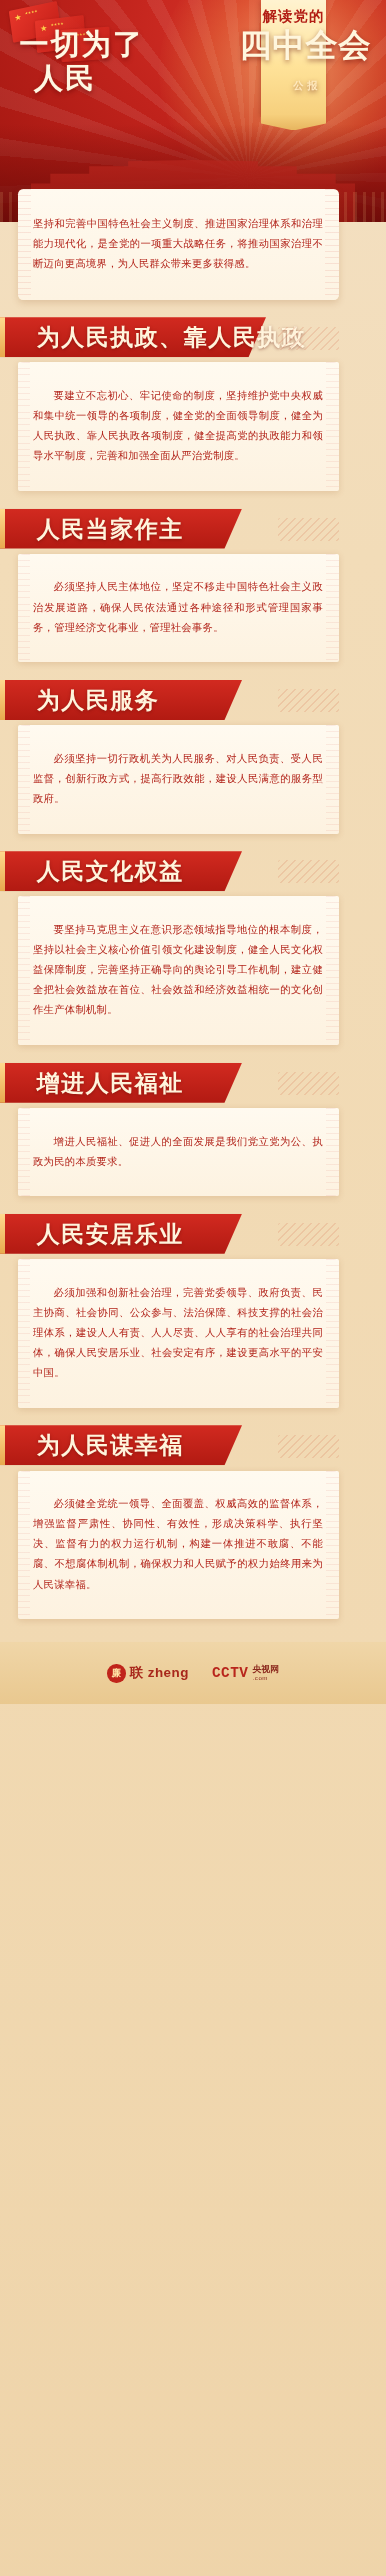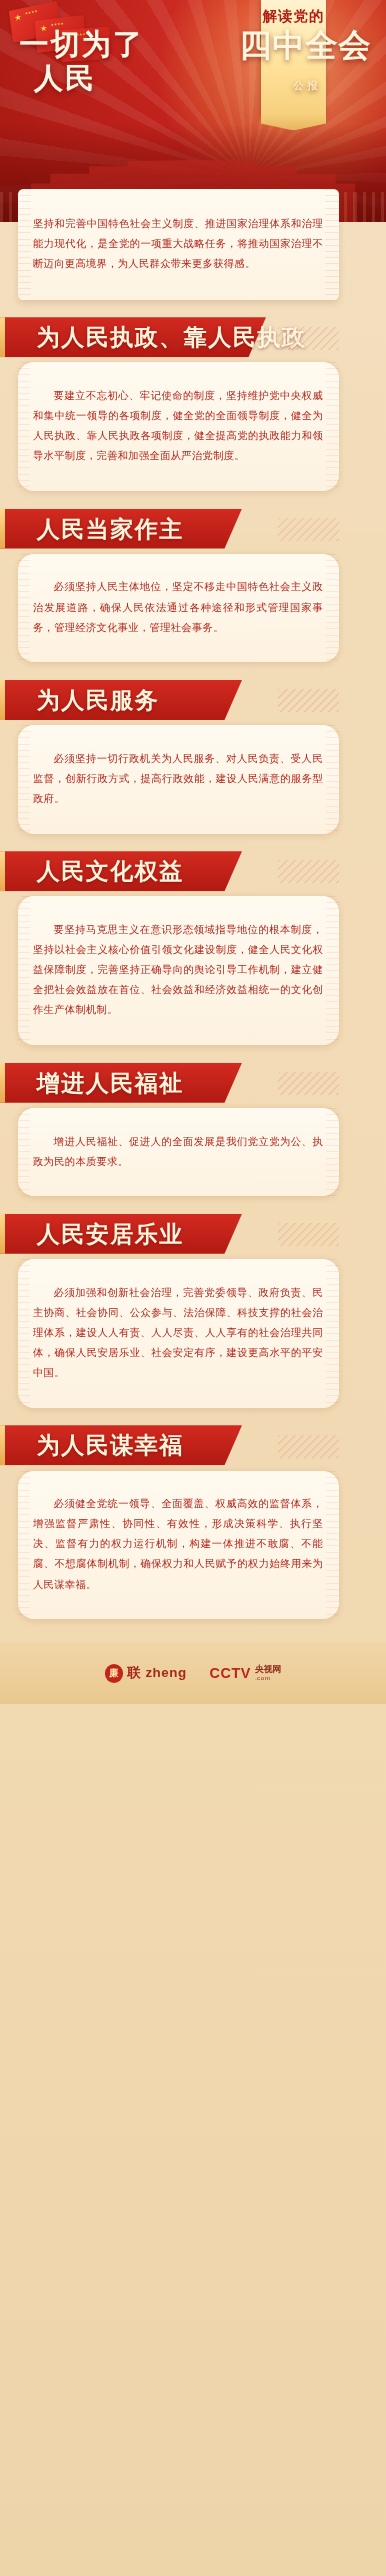--- a/index.html
+++ b/index.html
@@ -262,21 +262,21 @@
     width: 61px;
     height: 23px;
     background: repeating-linear-gradient(135deg,
       rgba(200,60,30,0.13) 0 1.5px, rgba(0,0,0,0) 1.5px 5.7px);
     border-radius: 2.1px;
   }
 
   .sec-card {
     margin-top: 5.2px;
     background: linear-gradient(180deg, #fffaf0 0%, #fdf2e0 100%);
-    border-radius: 16px;
+    border-radius: 2px;
     box-shadow: 0 1.5px 6.2px rgba(150,80,30,.16);
     padding: 13.4px 15.5px 14.4px 15.5px;
     box-sizing: border-box;
     position: relative;
   }
   .sec-card::before,
   .sec-card::after {
     content: "";
     position: absolute;
     top: 0;
@@ -333,20 +333,21 @@
   .logo-cctv {
     display: flex;
     align-items: center;
     gap: 4.1px;
   }
   .logo-cctv .mark {
     color: #b8261c;
     font-size: 14.4px;
     font-weight: bold;
     letter-spacing: 0.5px;
+    font-family: Liberation Mono, monospace;
   }
   .logo-cctv .cn {
     color: #8c2a1e;
     font-size: 8.8px;
     font-weight: bold;
     line-height: 1.1;
   }
   .logo-cctv .cn small {
     display: block;
     font-size: 6.2px;

